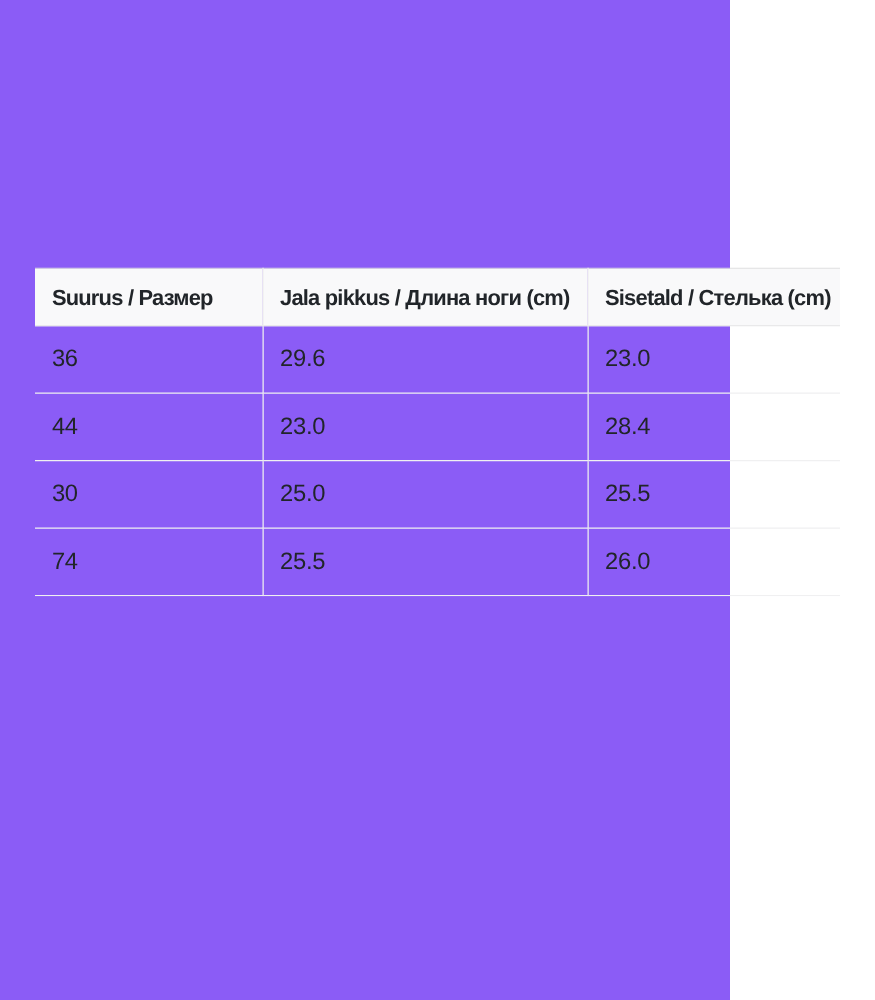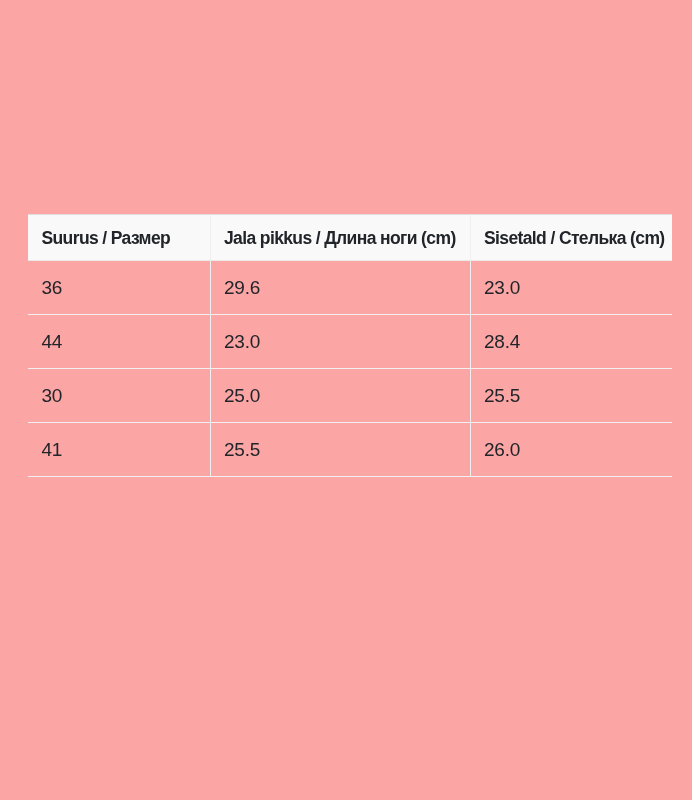--- a/index.html
+++ b/index.html
@@ -11,23 +11,23 @@
     background: #ffffff;
     overflow: hidden;
   }
   body {
     font-family: "Liberation Sans", sans-serif;
     -webkit-font-smoothing: antialiased;
     text-rendering: optimizeLegibility;
   }
   .page {
     position: relative;
-    width: 692px;
+    width: 584px;
     height: 800px;
-    background: #fca5a5;
+    background: #8b5cf6;
   }
   .size-table-wrap {
     position: absolute;
     left: 28px;
     top: 214px;
     width: 644px;
     overflow: hidden;
   }
   table.size-table {
     border-collapse: collapse;
@@ -96,20 +96,20 @@
             <td>44</td>
             <td>23.0</td>
             <td>28.4</td>
           </tr>
           <tr>
             <td>30</td>
             <td>25.0</td>
             <td>25.5</td>
           </tr>
           <tr>
-            <td>41</td>
+            <td>74</td>
             <td>25.5</td>
             <td>26.0</td>
           </tr>
         </tbody>
     </table>
   </div>
 </div>
 
 </body></html>

